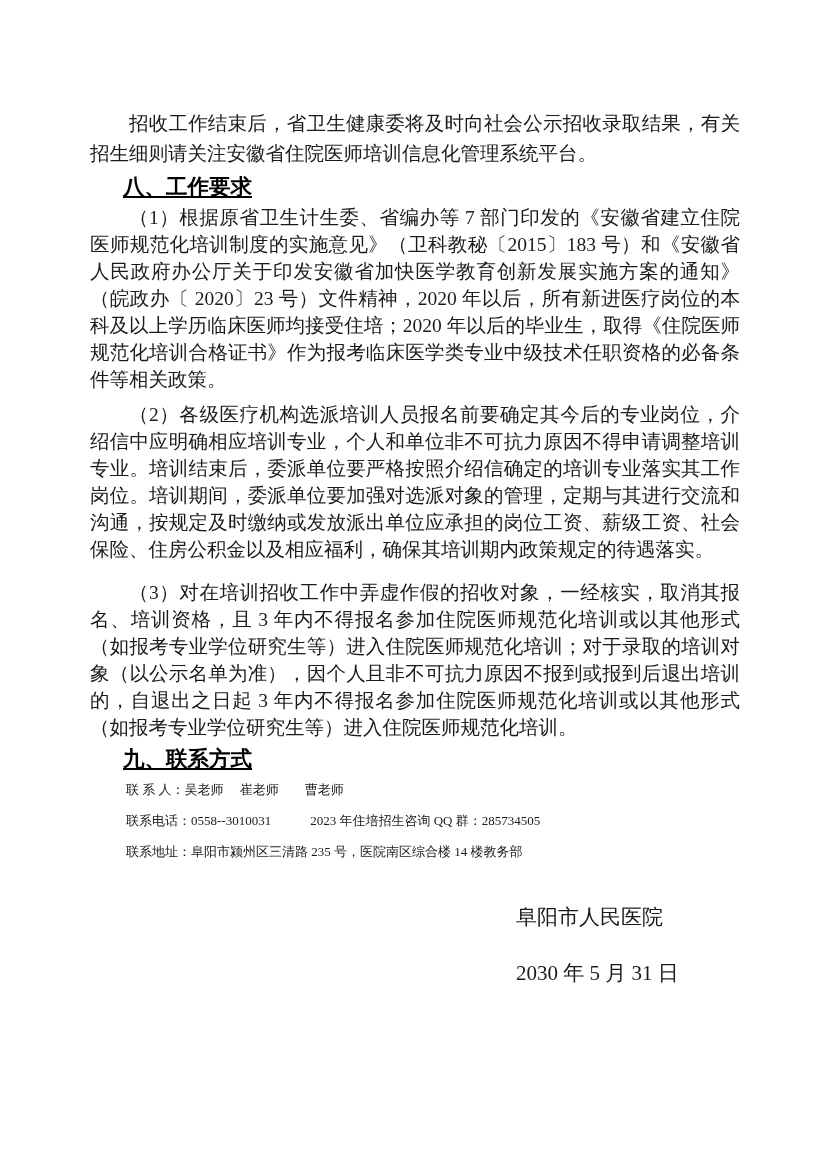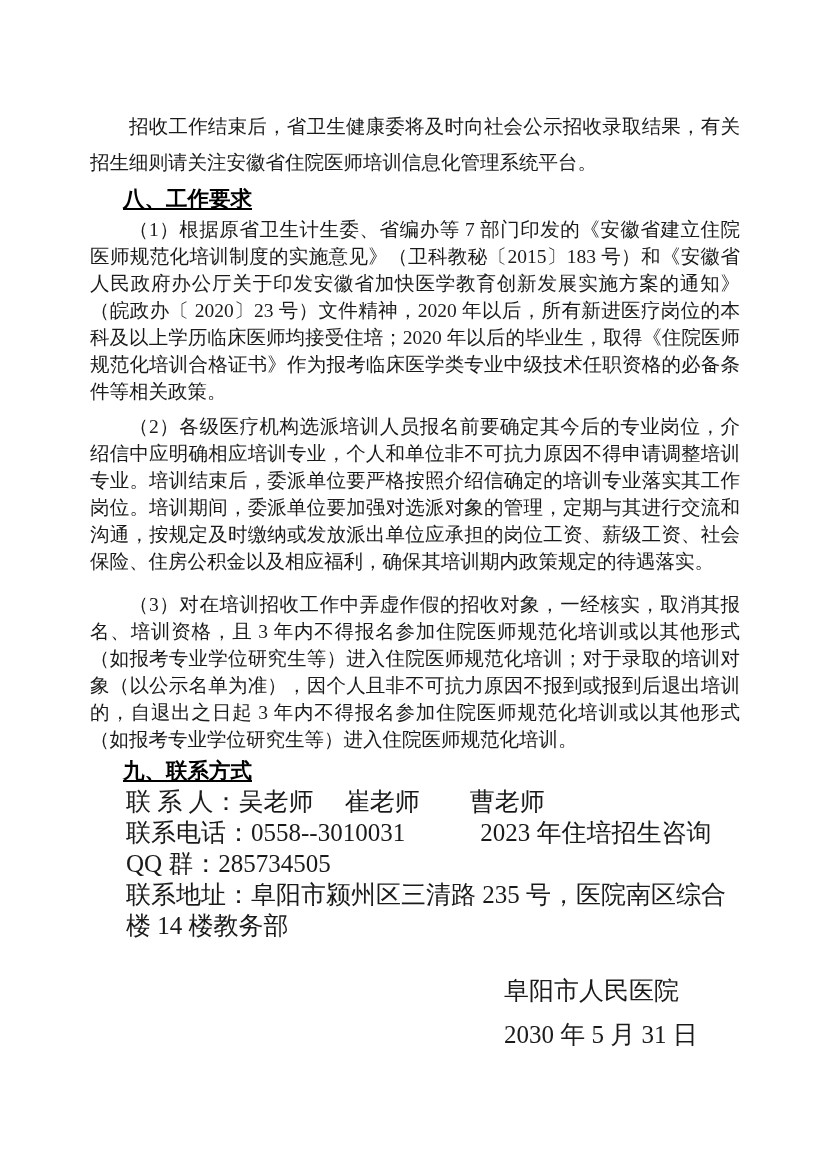--- a/index.html
+++ b/index.html
@@ -24,53 +24,53 @@
   }
   .para {
     margin: 0;
     font-size: 19.5px;
     line-height: 27px;
     text-align: justify;
     text-indent: 2em;
     color: #1a1a1a;
   }
   .para.intro {
-    line-height: 36px;
+    line-height: 30px;
   }
   .section-heading {
     margin: 3px 0 0 0;
     padding-left: 33px;
     font-family: "Liberation Sans", "DejaVu Sans", sans-serif;
     font-weight: bold;
     font-size: 21.5px;
     line-height: 30px;
     color: #000000;
     text-decoration: underline;
   }
   .para.p1 { margin-top: 2px; }
   .para.p2 { margin-top: 8px; }
   .para.p3 { margin-top: 16px; }
   .contact-block {
     margin: 0;
     padding-left: 36px;
   }
   .contact-line {
     margin: 0;
-    font-size: 25px;
+    font-size: 13px;
     line-height: 31px;
     white-space: pre-wrap;
     color: #1a1a1a;
   }
   .signature-block {
     margin-top: 30px;
     padding-left: 410px;
   }
   .signature-line {
-    margin: 4px;
-    font-size: 25px;
+    margin: 16px;
+    font-size: 21px;
     line-height: 40px;
     white-space: pre-wrap;
     color: #1a1a1a;
   }
 </style>
 </head>
 <body>
 
 <div class="page">
   <div class="content">

